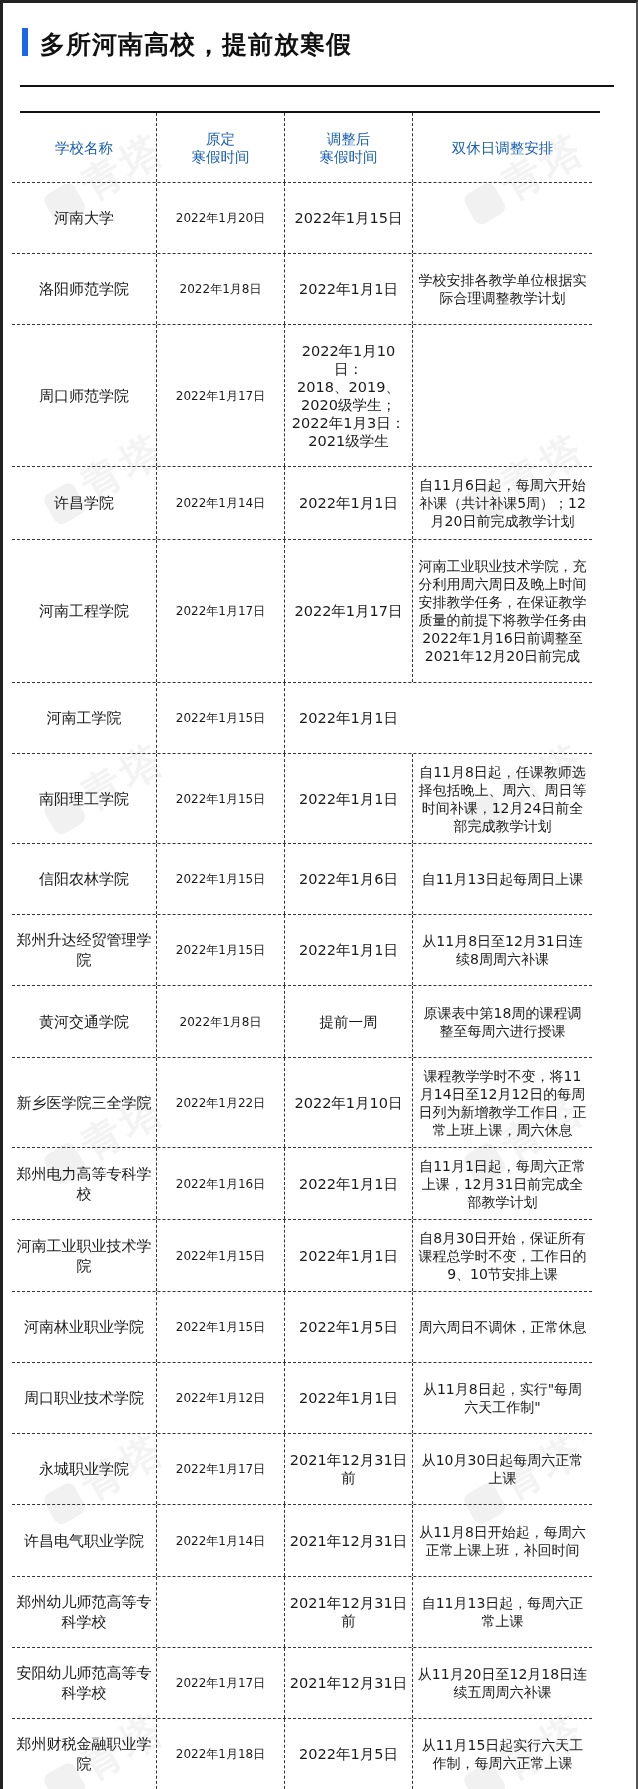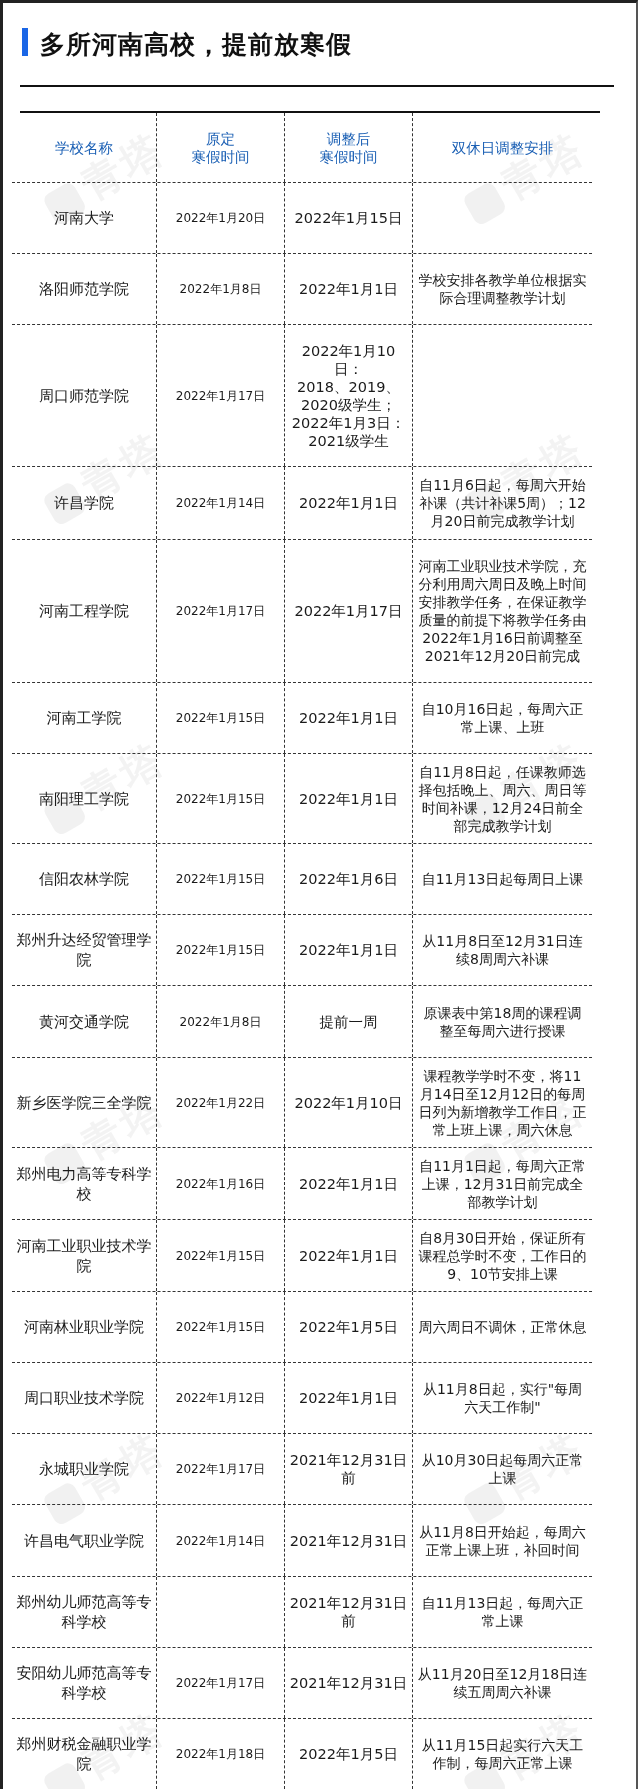--- a/index.html
+++ b/index.html
@@ -96,21 +96,20 @@
   <div class="row" style="height:143px;">
     <div class="cell c0">河南工程学院</div>
     <div class="cell c1">2022年1月17日</div>
     <div class="cell c2">2022年1月17日</div>
     <div class="cell c3">河南工业职业技术学院，充分利用周六周日及晚上时间安排教学任务，在保证教学质量的前提下将教学任务由2022年1月16日前调整至2021年12月20日前完成</div>
   </div>
   <div class="row" style="height:71px;">
     <div class="cell c0">河南工学院</div>
     <div class="cell c1">2022年1月15日</div>
     <div class="cell c2">2022年1月1日</div>
-    <div class="cell c3">自10月16日起，每周六正常上课、上班</div>
   </div>
   <div class="row" style="height:90px;">
     <div class="cell c0">南阳理工学院</div>
     <div class="cell c1">2022年1月15日</div>
     <div class="cell c2">2022年1月1日</div>
     <div class="cell c3">自11月8日起，任课教师选择包括晚上、周六、周日等时间补课，12月24日前全部完成教学计划</div>
   </div>
   <div class="row" style="height:71px;">
     <div class="cell c0">信阳农林学院</div>
     <div class="cell c1">2022年1月15日</div>

